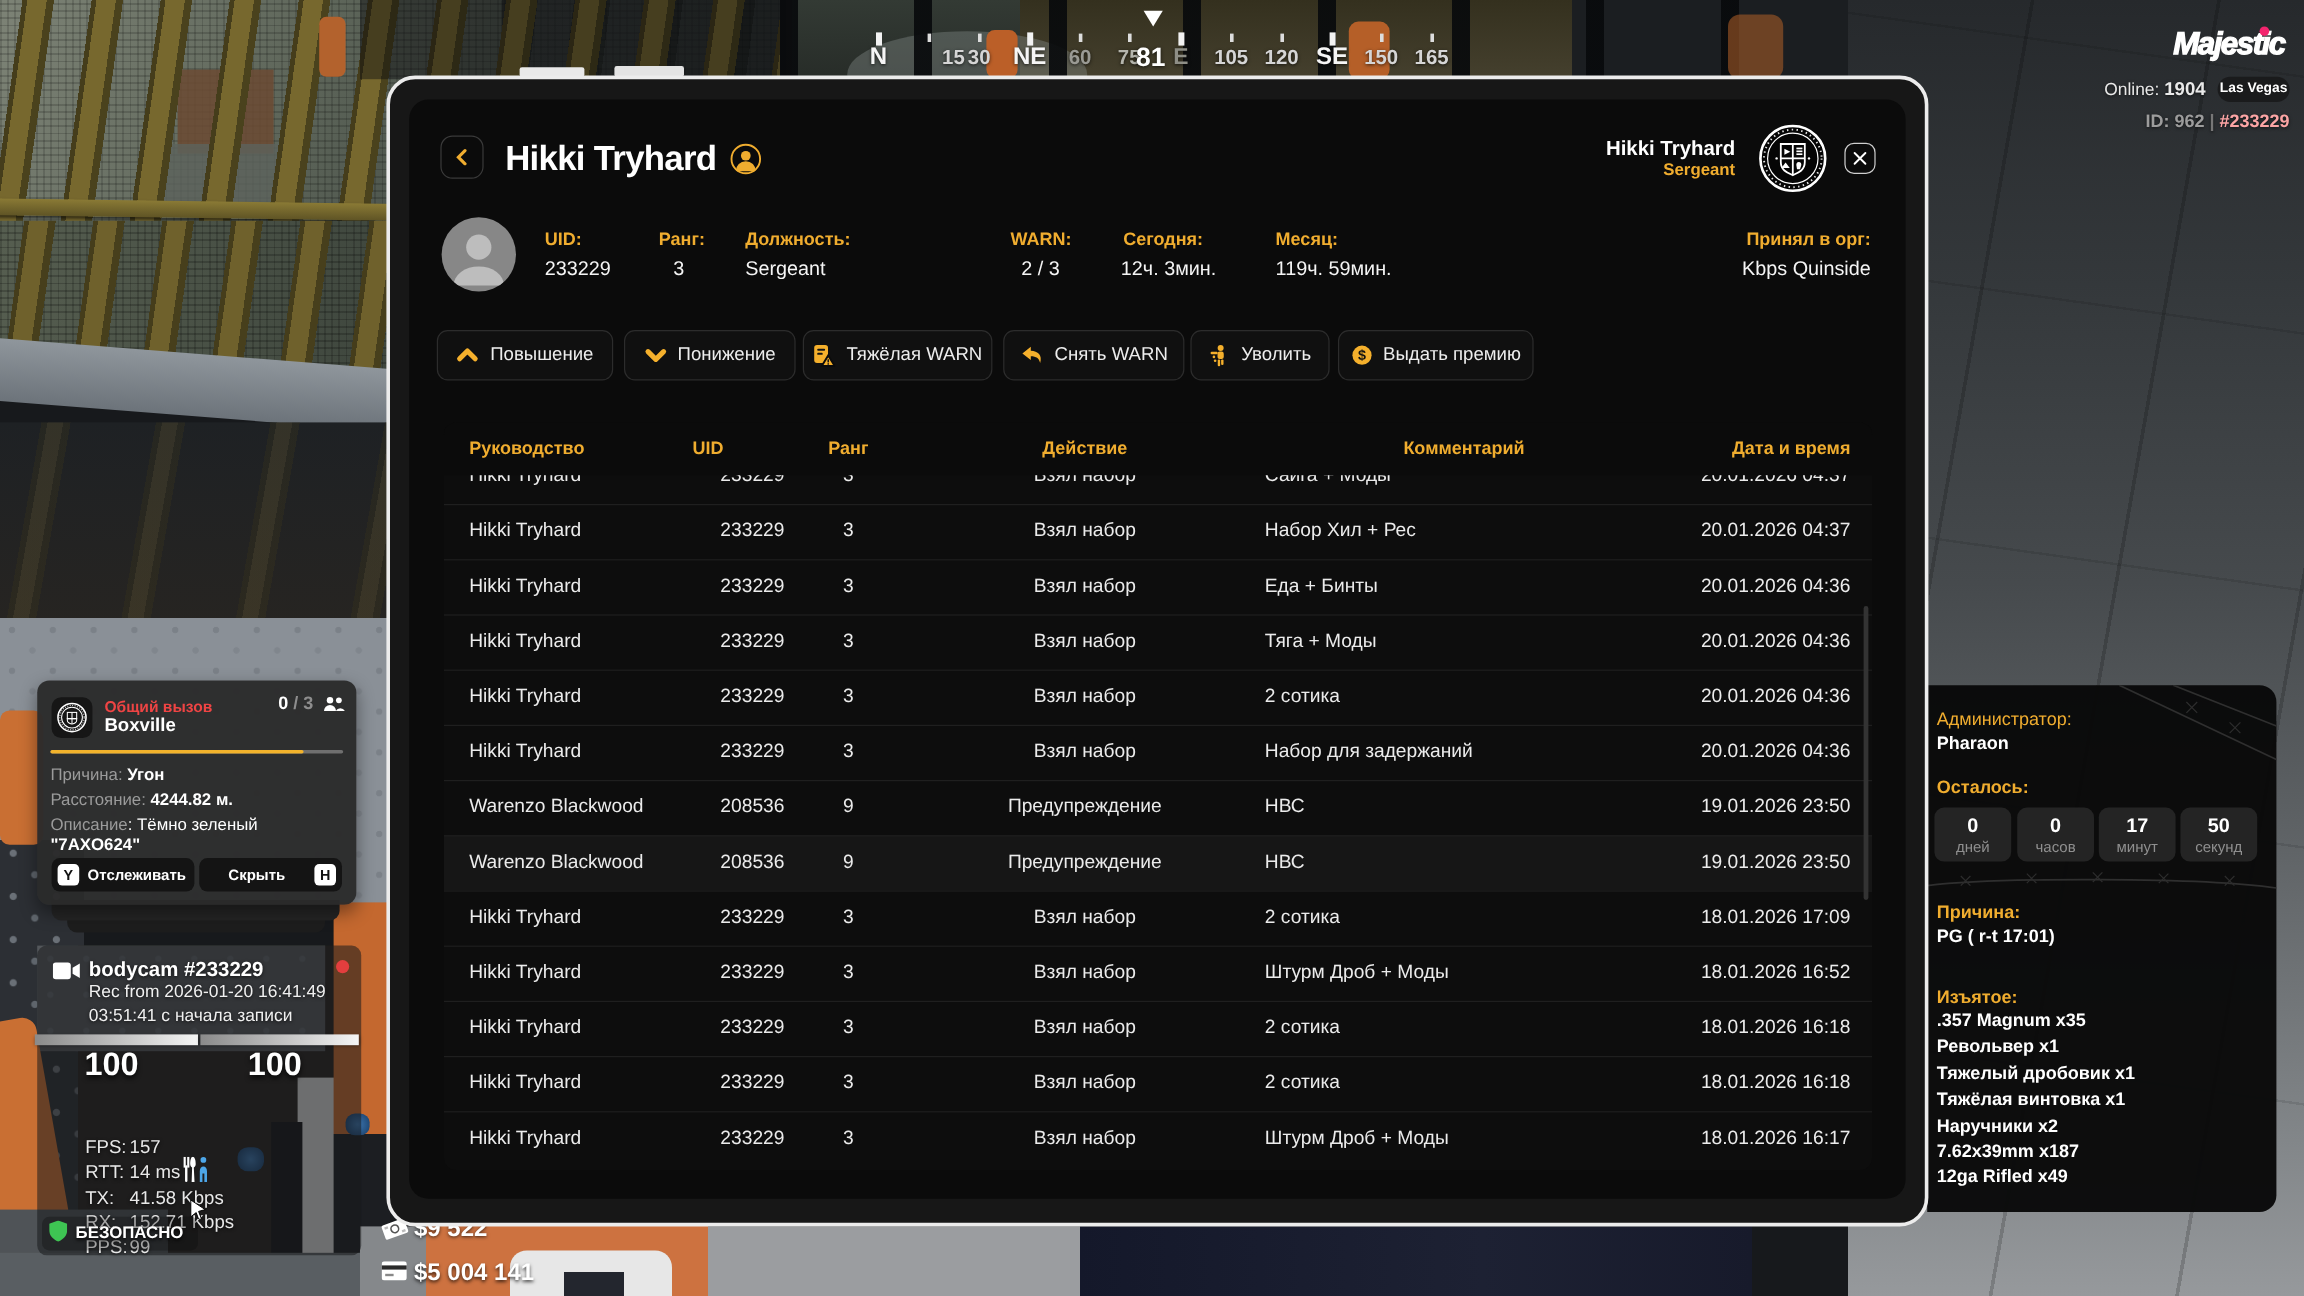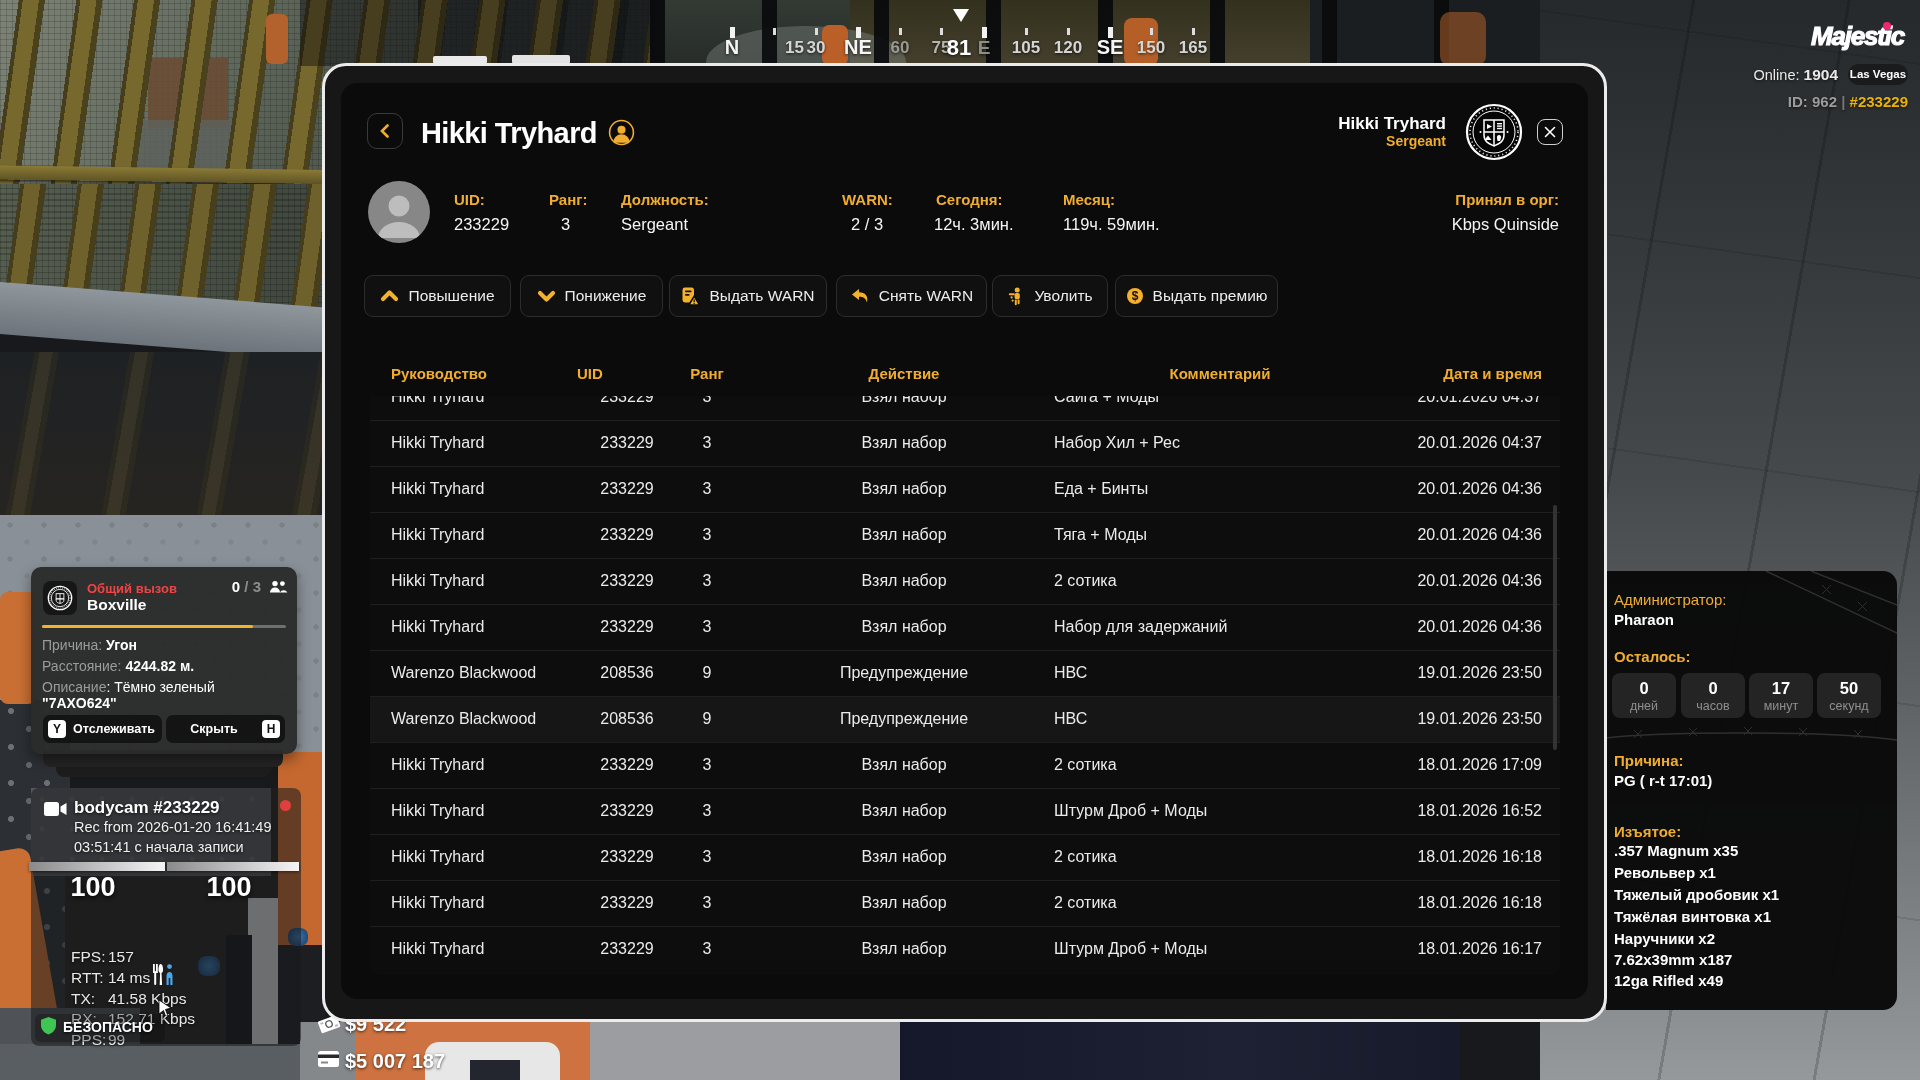--- a/index.html
+++ b/index.html
@@ -138,21 +138,21 @@
 <div class="abs" style="left:1150px;top:28px;width:3px;height:7px;background:#ddd"></div>
 <div class="abs" style="left:1121px;top:38px;width:60px;text-align:center;font-size:17px;font-weight:bold;color:#d5d5d5;text-shadow:0 1px 3px rgba(0,0,0,.7)">150</div>
 <div class="abs" style="left:1192px;top:28px;width:3px;height:7px;background:#ddd"></div>
 <div class="abs" style="left:1163px;top:38px;width:60px;text-align:center;font-size:17px;font-weight:bold;color:#d5d5d5;text-shadow:0 1px 3px rgba(0,0,0,.7)">165</div>
 </div>
 
 <div class="abs" style="right:16px;top:21px;font-style:italic;font-weight:bold;font-size:26px;color:#fff;letter-spacing:-1.2px;-webkit-text-stroke:1.1px #fff">Majestic</div>
 <div class="abs" style="left:1883px;top:22px;width:8px;height:8px;border-radius:50%;background:#f3256e;z-index:2"></div>
 <div class="abs" style="right:82px;top:66px;font-size:14.5px;color:#e9e9e9;text-shadow:0 1px 3px rgba(0,0,0,.6)">Online: <b style="font-size:15.5px">1904</b></div>
 <div class="abs" style="left:1848px;top:64px;width:60px;height:21px;background:rgba(22,22,24,.8);border-radius:11px;color:#fff;font-weight:bold;font-size:11.5px;text-align:center;line-height:21px">Las Vegas</div>
-<div class="abs" style="right:12px;top:93px;font-size:15px;font-weight:bold;color:#9c9c9c;text-shadow:0 1px 3px rgba(0,0,0,.6)">ID: 962 <span style="color:#777">|</span> <span style="color:#eab308">#233229</span></div>
+<div class="abs" style="right:12px;top:93px;font-size:15px;font-weight:bold;color:#9c9c9c;text-shadow:0 1px 3px rgba(0,0,0,.6)">ID: 962 <span style="color:#777">|</span> <span style="color:#fca5a5">#233229</span></div>
 
 <div class="abs" id="panel" style="left:322px;top:63px;width:1285px;height:959px;background:#171717;border:3px solid #ececec;border-radius:24px;z-index:10">
  <div class="abs" style="left:16px;top:17px;width:1247px;height:916px;background:#0b0b0b;border-radius:16px"></div>
 
  <div class="abs" style="left:42px;top:47px;width:36px;height:36px;border:1px solid #3a3a3a;border-radius:10px;text-align:center">
    <svg width="14" height="14" style="margin-top:10px" viewBox="0 0 14 14">
           <path d="M9.5 1.5 L4 7 L9.5 12.5" stroke="#f0ad2f" stroke-width="2.6" fill="none" stroke-linecap="round"></path>
         </svg>
  </div>
  <div class="abs" style="left:96px;top:51px;font-size:29px;font-weight:bold;color:#fff;letter-spacing:-0.6px">Hikki Tryhard</div>
@@ -232,21 +232,21 @@
       </div>
  <div class="abs actb" style="left:344px;top:209px;width:158px">
    <svg width="19" height="19" viewBox="0 0 19 19">
           <rect x="1.5" y="0.5" width="11.5" height="15" rx="2.4" fill="#f5b02c"></rect>
           <rect x="4" y="3.6" width="6.6" height="1.7" rx="0.8" fill="#141414"></rect>
           <rect x="4" y="7" width="4.6" height="1.7" rx="0.8" fill="#141414"></rect>
           <path d="M13.2 9.2 L18.6 18 h-10.8 z" fill="#f5b02c" stroke="#0b0b0b" stroke-width="1.6"></path>
           <rect x="12.55" y="12.4" width="1.3" height="2.6" fill="#141414"></rect>
           <rect x="12.55" y="15.7" width="1.3" height="1.2" fill="#141414"></rect>
         </svg>
-   <span>Выдать WARN</span>
+   <span>Тяжёлая WARN</span>
       </div>
  <div class="abs actb" style="left:511px;top:209px;width:151px">
    <svg width="20" height="17" viewBox="0 0 20 17">
           <path d="M9 1 L2 6.5 L9 12 L9 8.8 C13.5 8.8 16 10.5 16.8 14.5 C18.8 8 15 4.5 9 4.3 Z" fill="#f5b02c"></path>
         </svg>
    <span>Снять WARN</span>
       </div>
  <div class="abs actb" style="left:667px;top:209px;width:116px">
    <svg width="18" height="19" viewBox="0 0 18 19">
           <g fill="#f5b02c">
@@ -506,21 +506,21 @@
       </svg>
 </div>
 <div class="abs" style="left:345px;top:1013px;font-size:20px;font-weight:bold;color:#fff;text-shadow:0 1px 3px rgba(0,0,0,.7);z-index:4">$9 522</div>
 <div class="abs" style="left:318px;top:1051px;z-index:11">
   <svg width="21" height="16" viewBox="0 0 21 16">
         <rect x="0" y="0" width="21" height="16" rx="2.5" fill="#fff"></rect>
         <rect x="0" y="3.5" width="21" height="3.5" fill="#2a2a2a"></rect>
         <rect x="3" y="10.5" width="7" height="2" fill="#888"></rect>
       </svg>
 </div>
-<div class="abs" style="left:345px;top:1050px;font-size:20px;font-weight:bold;color:#fff;text-shadow:0 1px 3px rgba(0,0,0,.7);z-index:11">$5 007 187</div>
+<div class="abs" style="left:345px;top:1050px;font-size:20px;font-weight:bold;color:#fff;text-shadow:0 1px 3px rgba(0,0,0,.7);z-index:11">$5 004 141</div>
 
 <div class="abs" id="adminp" style="left:1606px;top:571px;width:291px;height:439px;background:rgba(9,9,9,.97);border-radius:0 14px 14px 0;z-index:9">
   <svg class="abs" width="291" height="439" viewBox="0 0 291 439" style="left:0;top:0">
     <g stroke="#2f2f2f" stroke-width="1.4" fill="none">
       <path d="M160 0 L291 62"></path>
           <path d="M205 0 L291 34"></path>
       <path d="M0 167 C 60 160, 230 160, 291 169"></path>
     </g>
     <g stroke="#2d2d2d" stroke-width="1">
       <path d="M216 14 l9 9 M225 14 l-9 9"></path>

